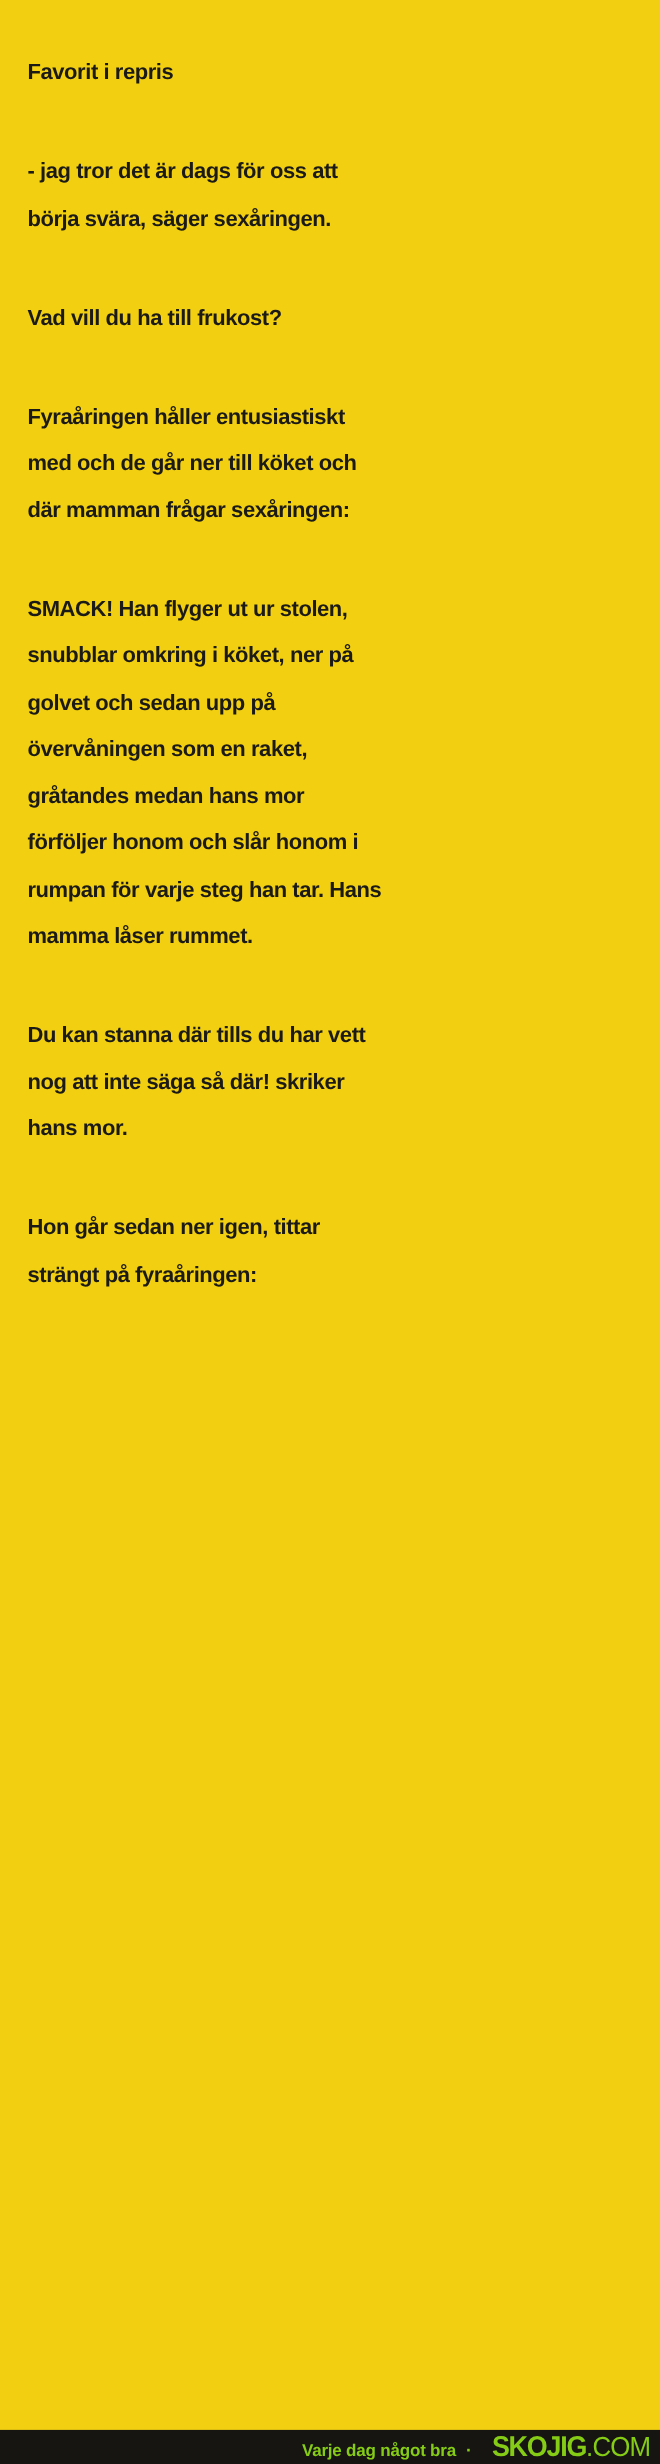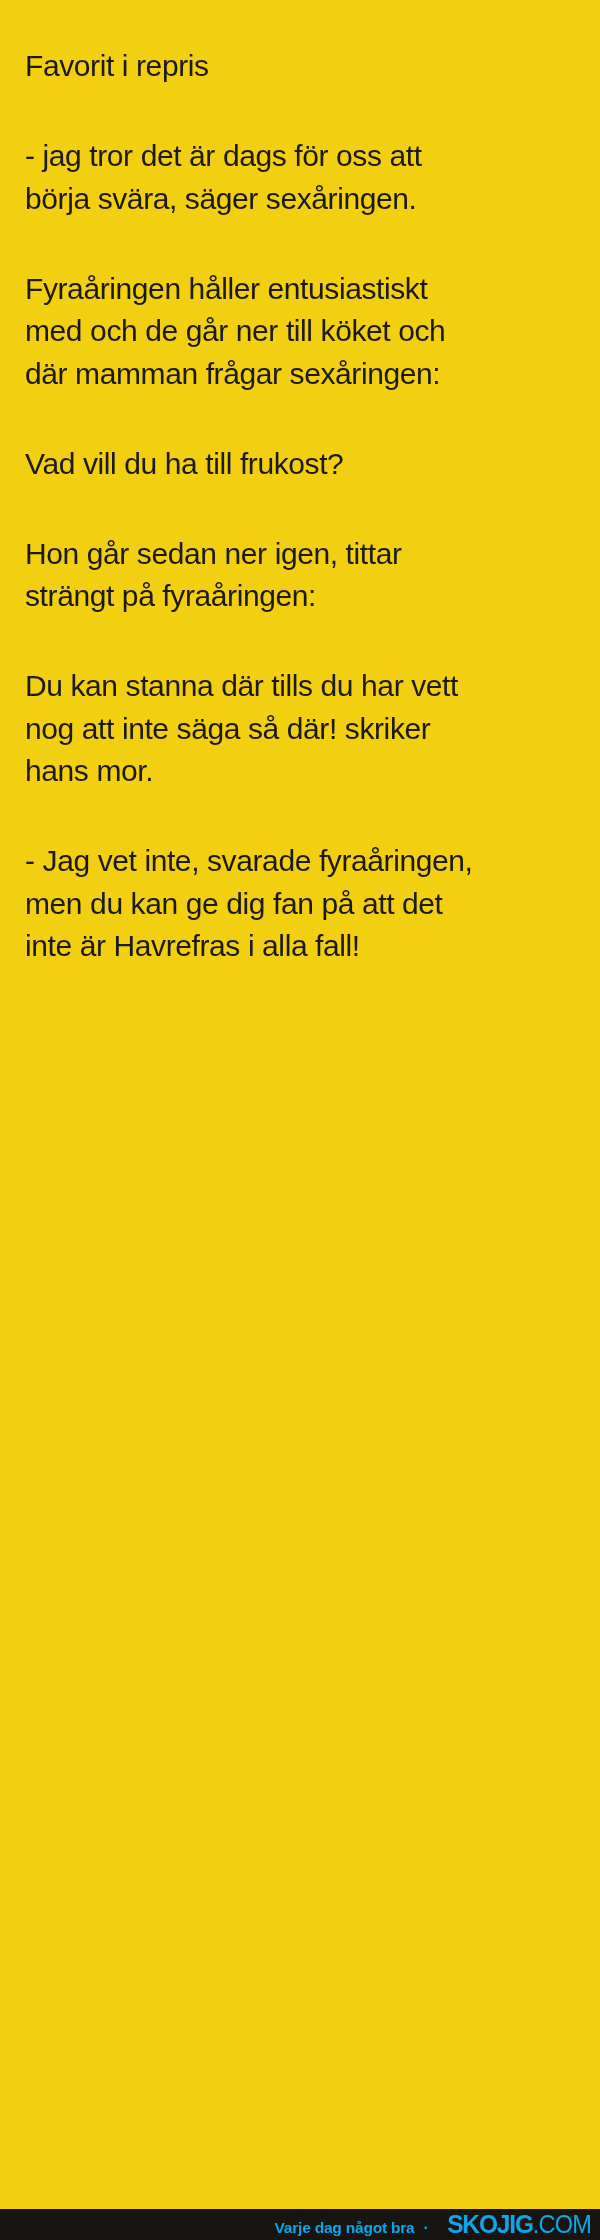--- a/index.html
+++ b/index.html
@@ -12,22 +12,22 @@
     height: 2240px;
     overflow: hidden;
   }
 
   .content {
     padding: 45px 18px 0 25px;
   }
 
   .content h1,
   .content p {
-    font-weight: 400;
-    font-size: 30px;
+    font-weight: 700;
+    font-size: 20px;
     line-height: 42.5px;
     letter-spacing: -0.4px;
     margin: 0 0 47.5px 0;
   }
 
   .footer-bar {
     position: absolute;
     left: 0;
     right: 0;
     bottom: 0;
@@ -76,29 +76,29 @@
 </style>
 </head>
 <body>
 
 <div class="page" style="background: rgb(242, 208, 17); color: rgb(27, 26, 23);">
 
   <main class="content">
     <h1>Favorit i repris</h1>
     <div id="paragraphs">
         <p>- jag tror det är dags för oss att<br>börja svära, säger sexåringen.</p>
+        <p>Vad vill du ha till frukost?</p>
         <p>Fyraåringen håller entusiastiskt<br>med och de går ner till köket och<br>där mamman frågar sexåringen:</p>
-        <p>Vad vill du ha till frukost?</p>
+        <p>SMACK! Han flyger ut ur stolen,<br>snubblar omkring i köket, ner på<br>golvet och sedan upp på<br>övervåningen som en raket,<br>gråtandes medan hans mor<br>förföljer honom och slår honom i<br>rumpan för varje steg han tar. Hans<br>mamma låser rummet.</p>
+        <p>Du kan stanna där tills du har vett<br>nog att inte säga så där! skriker<br>hans mor.</p>
         <p>Hon går sedan ner igen, tittar<br>strängt på fyraåringen:</p>
-        <p>Du kan stanna där tills du har vett<br>nog att inte säga så där! skriker<br>hans mor.</p>
-        <p>- Jag vet inte, svarade fyraåringen,<br>men du kan ge dig fan på att det<br>inte är Havrefras i alla fall!</p>
       </div>
   </main>
 
-  <footer class="footer-bar" style="background: rgb(23, 21, 18); color: #0ea5e9;">
+  <footer class="footer-bar" style="background: rgb(23, 21, 18); color: #84cc16;">
     <span class="footer-tagline">Varje dag något bra</span>
     <span class="footer-sep">·</span>
     <span class="brand">
       <span class="brand-name">SKOJIG</span>
       <span class="brand-suffix">.COM</span>
     </span>
   </footer>
 
 </div>
 

